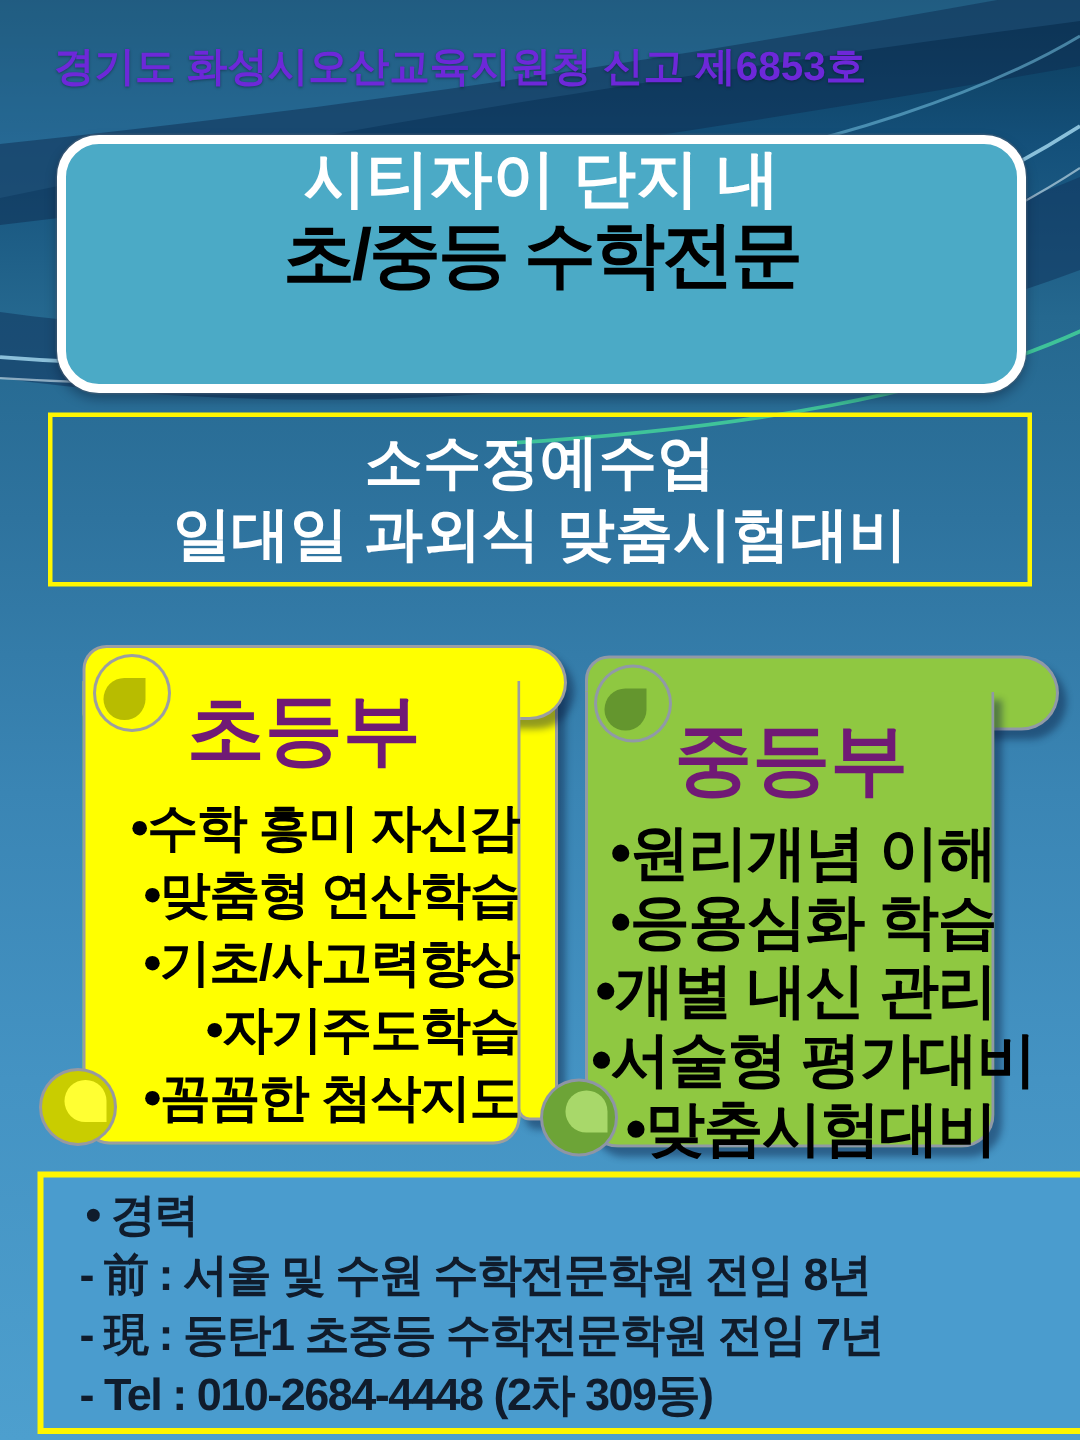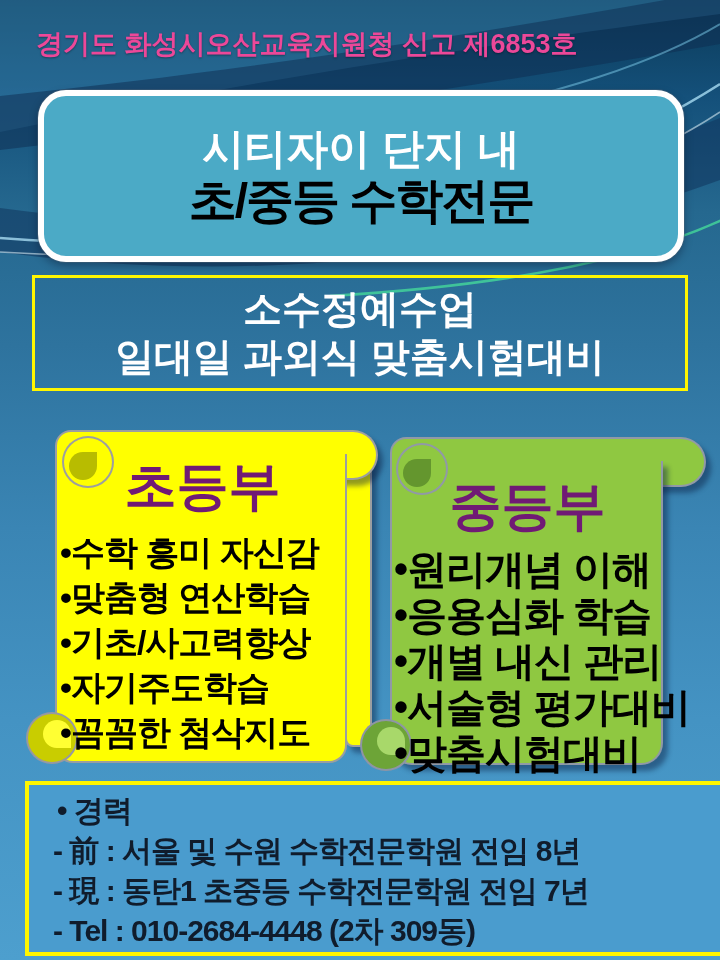--- a/index.html
+++ b/index.html
@@ -11,32 +11,32 @@
       #3a85b4 55%, #4493c3 75%, #4d9fce 100%);
   }
   .abs{position:absolute;}
 
   
   #swoosh{left:0;top:0;width:720px;height:300px;pointer-events:none;}
 
   
   #reg-text{
     left:36px;top:26px;width:650px;
-    color:#ec4899;font-size:27px;font-weight:700;letter-spacing:0px;
+    color:#6d28d9;font-size:27px;font-weight:700;letter-spacing:0px;
     text-shadow:0 1px 2px rgba(0,0,0,.35);
     white-space:nowrap;
   }
 
   
   #title-box{
     left:38px;top:90px;width:634px;height:160px;
     background:#4baac6;
     border:6px solid #ffffff;border-radius:28px;
     box-shadow:0 0 0 1px rgba(80,100,120,.45), 0 4px 8px rgba(0,10,30,.35);
-    display:flex;flex-direction:column;align-items:center;justify-content:center;
+    display:flex;flex-direction:column;align-items:center;justify-content:flex-start;
     text-align:center;
   }
   #title-sub{color:#ffffff;font-size:42px;font-weight:800;line-height:1.1;}
   #title-main{color:#000000;font-size:48px;font-weight:800;line-height:1.05;letter-spacing:-2px;margin-top:4px;}
 
   
   #highlight-box{
     left:32px;top:275px;width:650px;height:110px;
     border:3px solid #fff600;
     display:flex;flex-direction:column;align-items:center;justify-content:center;
@@ -65,21 +65,21 @@
   #y-curl-bottom .leaf{background:#ffff33;}
   #g-curl-top{left:396px;top:443px;background:#8fc841;}
   #g-curl-top .leaf{background:#64962e;}
   #g-curl-bottom{left:360px;top:719px;background:#6da437;}
   #g-curl-bottom .leaf{background:#a8d86a;}
 
   .scroll-title{color:#701a75;font-weight:800;text-align:center;}
   #y-title{left:75px;top:452px;width:255px;font-size:52px;}
   #g-title{left:400px;top:472px;width:255px;font-size:52px;}
 
-  .scroll-list{list-style:none;margin:0;padding:0;color:#000;font-weight:800;}
+  .scroll-list{list-style:none;margin:0;padding:0;color:#000;font-weight:800;text-align:right;}
   #y-list{left:60px;top:530px;width:286px;font-size:34px;line-height:45px;}
   #g-list{left:394px;top:546px;width:270px;font-size:40px;line-height:46px;}
   .scroll-list li{white-space:nowrap;letter-spacing:-1px;}
 
   
   #career-box{
     left:25px;top:781px;width:669px;height:161px;
     border:4px solid #fff600;background:#4a9cce;
     color:#101c2c;font-weight:800;font-size:30px;line-height:40px;
     padding:6px 0 0 24px;box-sizing:content-box;

